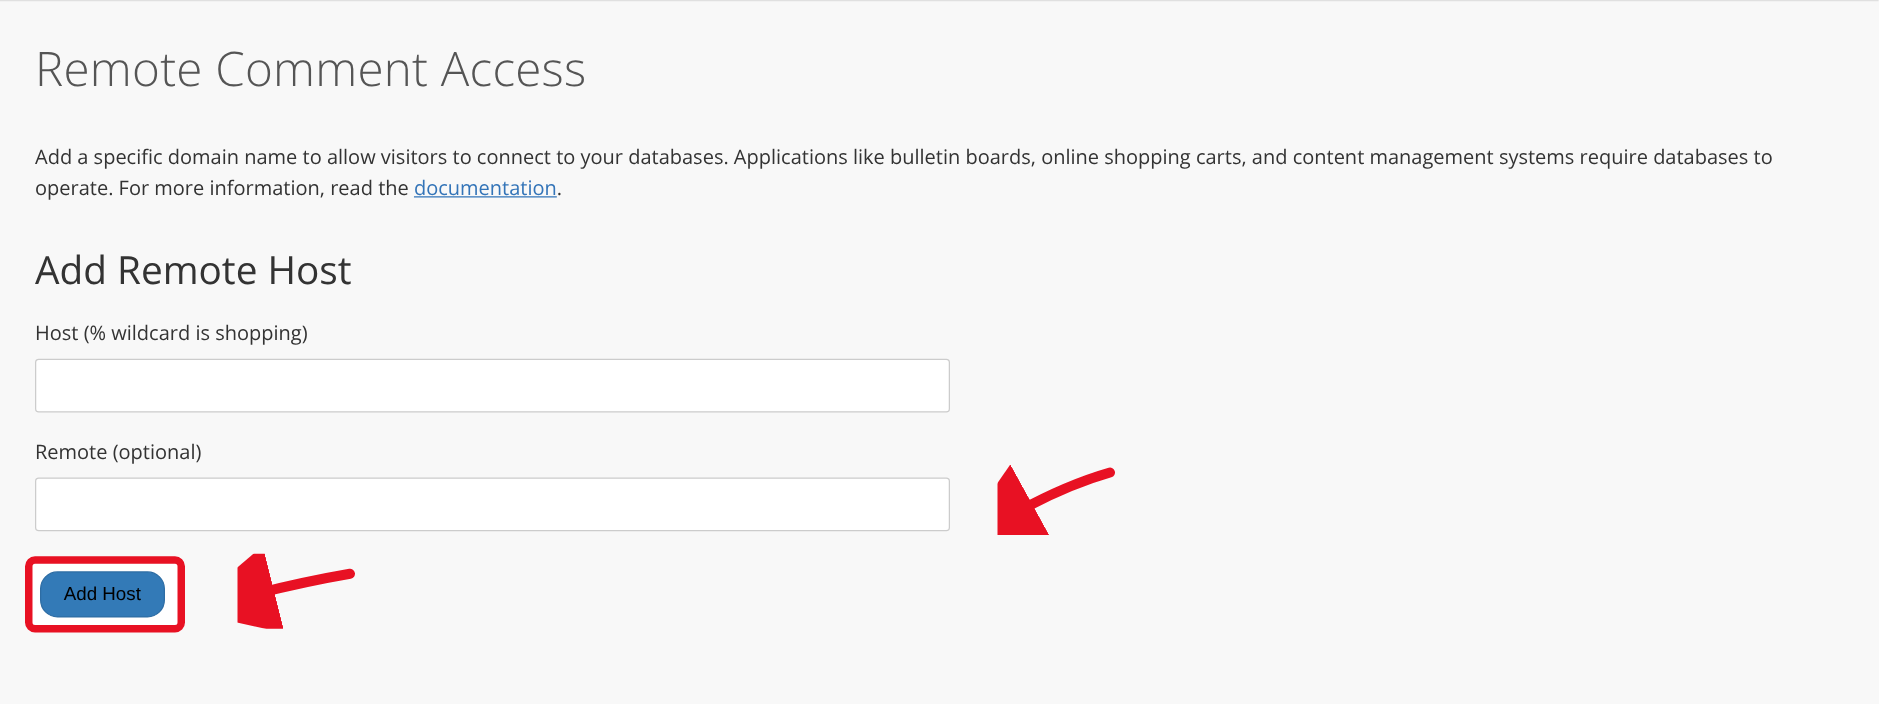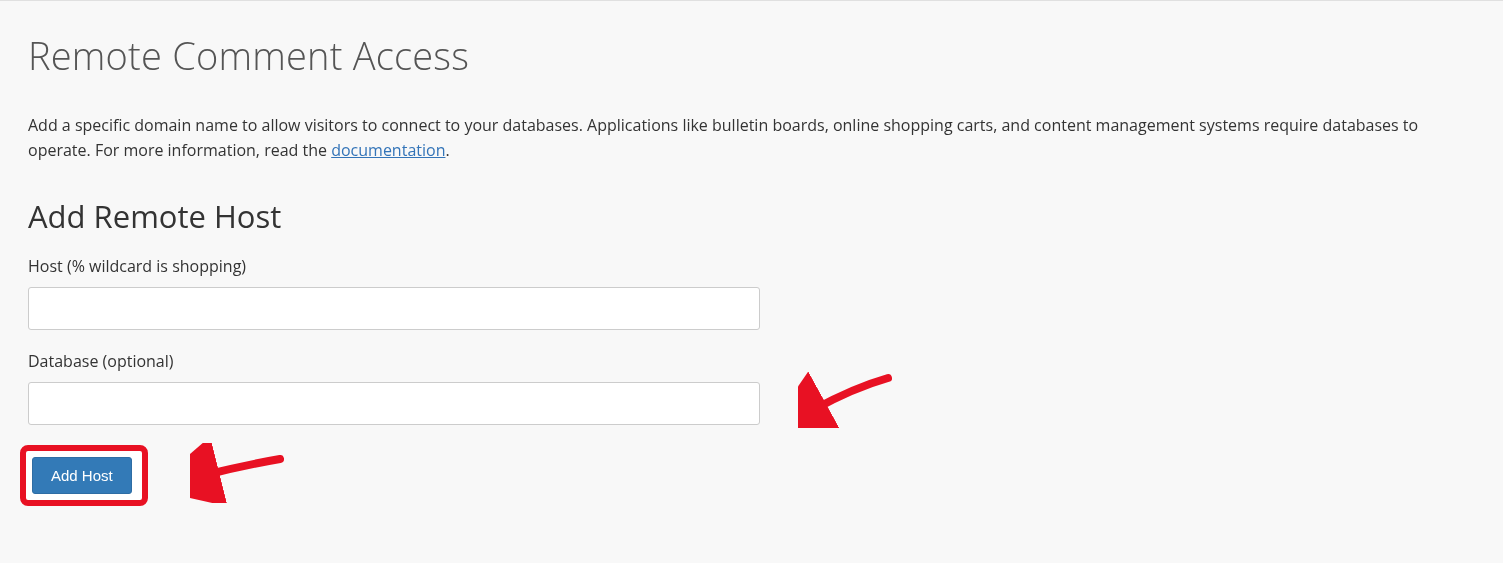--- a/index.html
+++ b/index.html
@@ -55,24 +55,24 @@
       padding: 8px 12px;
       font-size: 15px;
       border: 1px solid #ccc;
       border-radius: 3px;
       background-color: #fff;
       color: #555;
     }
     .btn-primary {
       background-color: #337ab7;
       border: 1px solid #2e6da4;
-      color: #ffffff;
+      color: #000000;
       padding: 9px 18px;
       font-size: 15px;
-      border-radius: 3px;
+      border-radius: 14px;
       cursor: pointer;
     }
     .highlight-box {
       display: inline-block;
       border: 6px solid #e81123;
       border-radius: 8px;
       padding: 6px 10px 6px 6px;
       background: #fff;
       position: relative;
     }
@@ -103,21 +103,21 @@
   </p>
 
   <h2>Add Remote Host</h2>
 
   <div class="form-group">
     <label class="form-label">Host (% wildcard is shopping)</label>
     <input type="text" class="form-input" value="" style="">
   </div>
 
   <div class="form-group comment-wrapper">
-    <label class="form-label">Database (optional)</label>
+    <label class="form-label">Remote (optional)</label>
     <input type="text" class="form-input" value="" style="">
     <div class="arrow" style="left: 770px; top: 18px;">
       <svg width="100" height="60" viewBox="0 0 100 60">
         <defs>
           <marker id="ah1" viewBox="0 0 10 10" refX="2" refY="5" markerWidth="9" markerHeight="9" orient="auto-start-reverse">
             <path d="M 0 0 L 10 5 L 0 10 z" fill="#e81123"></path>
           </marker>
         </defs>
         <path d="M 90 10 Q 55 20 15 42" stroke="#e81123" stroke-width="8" fill="none" marker-end="url(#ah1)" stroke-linecap="round"></path>
       </svg>

